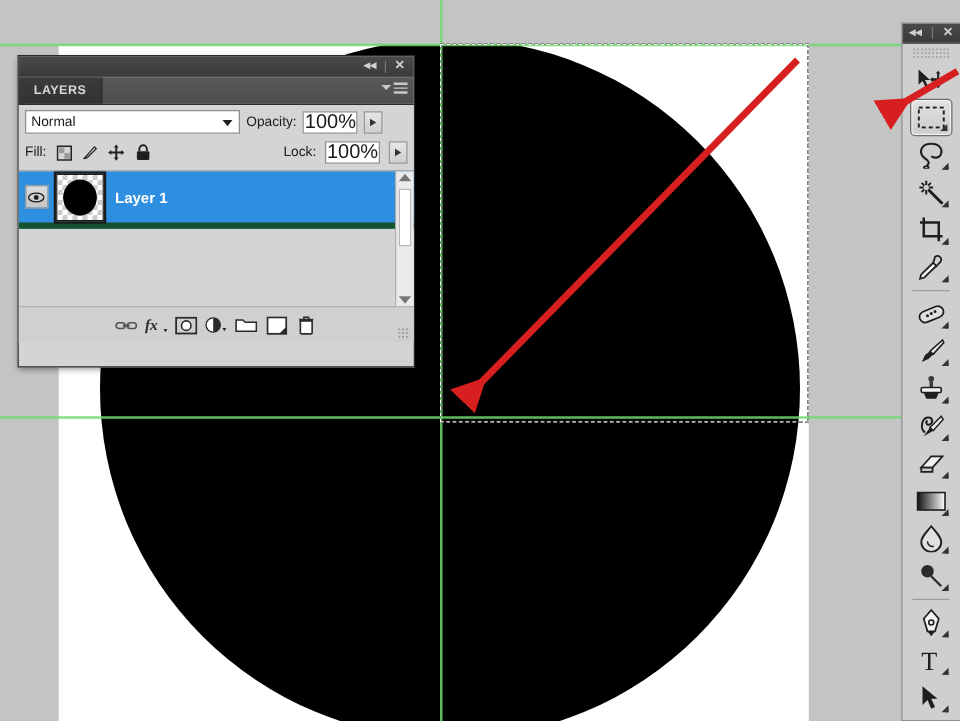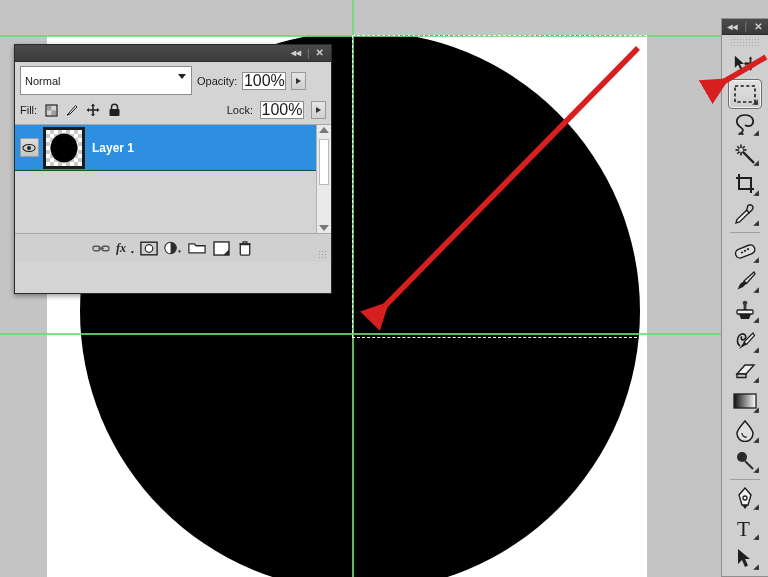--- a/index.html
+++ b/index.html
@@ -114,21 +114,21 @@
   .menu-lines i { display:block; width:11px; height:1.5px; background:#c8c8c8; }
 
   .panel-row {
     display: flex; align-items: center;
     padding: 4px 5px;
     background: #d4d4d4;
     gap: 5px;
   }
   .blend-select {
     flex: 0 0 172px;
-    height: 29px;
+    height: 19px;
     background: #fff;
     border: 1px solid #8e8e8e;
     display: flex; align-items: center;
     padding: 0 4px;
     font-size: 11px;
     position: relative;
   }
   .blend-select .caret {
     position: absolute; right: 5px; top: 7px;
     width:0;height:0;border-left:4px solid transparent;border-right:4px solid transparent;border-top:5px solid #222;
@@ -153,21 +153,21 @@
     background: #d4d4d4;
     border-top: 1px solid #a8a8a8;
     border-bottom: 1px solid #a8a8a8;
     height: 110px;
     position: relative;
     overflow: hidden;
   }
   .layer-item {
     display: flex; align-items: center;
     height: 46px;
-    border-bottom: 1px solid #14532d;
+    border-bottom: 5px solid #14532d;
     padding-left: 2px;
   }
   .layer-item.selected { background: #2e8fe0; }
   .eye-cell {
     width: 24px; display:flex; align-items:center; justify-content:center;
   }
   .eye-box {
     width: 19px; height: 19px;
     background: linear-gradient(#dcdcdc,#c6c6c6);
     border: 1px solid #9d9d9d;
@@ -282,20 +282,31 @@
   </div>
 
   <div id="layers-panel">
 
     <div class="panel-titlebar">
       <span class="tb-btn">◂◂</span>
       <span class="tb-sep">|</span>
       <span class="tb-btn">✕</span>
     </div>
 
+    <div class="panel-tabbar">
+      <div class="panel-tab">LAYERS</div>
+      <div class="panel-menu-icon">
+        <span class="menu-tri"></span>
+        <span class="menu-lines">
+            <i></i>
+            <i></i>
+            <i></i>
+          </span>
+      </div>
+    </div>
 
     <div class="panel-row">
       <div class="blend-select">
         <span>Normal</span>
         <span class="caret"></span>
       </div>
       <span class="field-label">Opacity:</span>
       <div class="num-field">
         <span>100%</span>
       </div>

